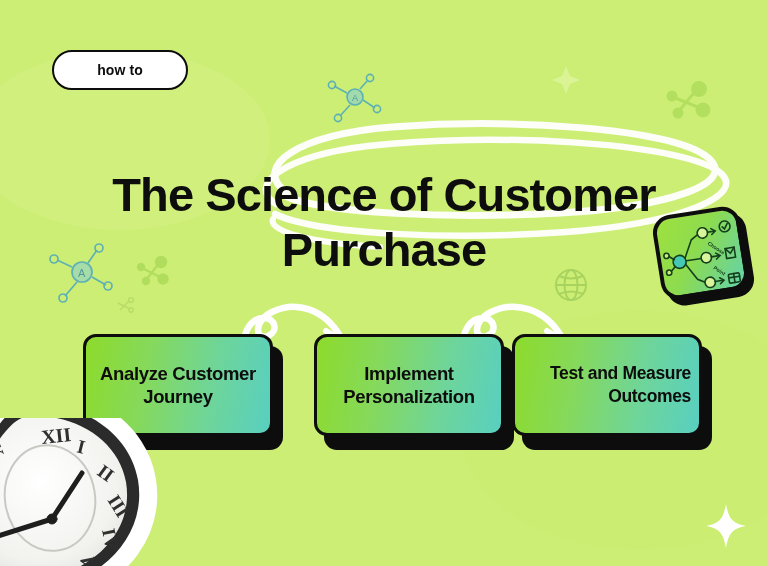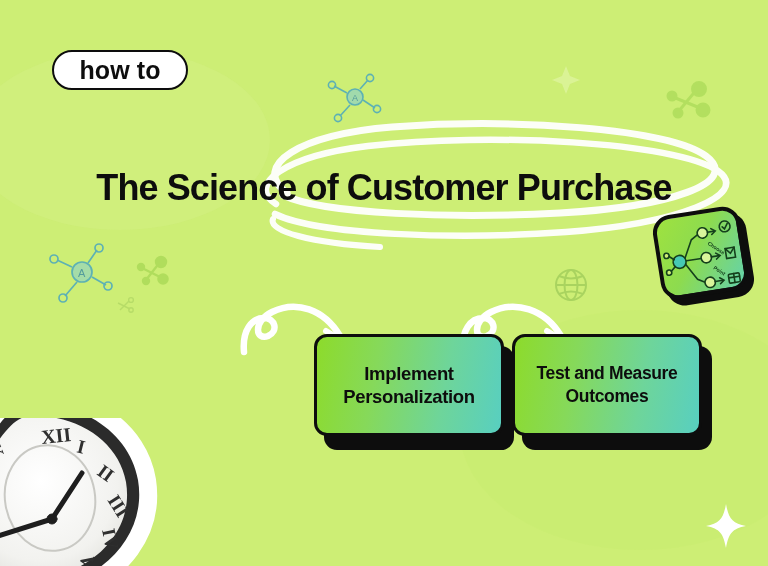--- a/index.html
+++ b/index.html
@@ -34,35 +34,35 @@
     height: 40px;
     border-radius: 22px;
     background: #ffffff;
     border: 2.5px solid #0d0d0d;
     display: flex;
     align-items: center;
     justify-content: center;
     box-sizing: border-box;
   }
   .pill span {
-    font-size: 25px;
+    font-size: 14px;
     font-weight: 700;
     color: #0d0d0d;
     letter-spacing: .1px;
   }
 
   
   .headline {
     position: absolute;
     left: 0;
     top: 136px;
     width: 768px;
     text-align: center;
     color: #0d0d0d;
-    font-size: 36px;
+    font-size: 47px;
     line-height: 55px;
     font-weight: 700;
     letter-spacing: -0.9px;
     z-index: 5;
     padding: 0 26px;
     box-sizing: border-box;
   }
   .headline .l2 { display: block; }
 
   
@@ -109,21 +109,21 @@
     padding: 4px 8px;
   }
   .card-label {
     font-size: 18.5px;
     line-height: 23px;
     font-weight: 700;
     color: #0d0d0d;
     text-align: center;
     letter-spacing: -0.35px;
   }
-  .card-wrap.c2 .card-label { font-size: 17.5px; }
+  .card-wrap.c2 .card-label { font-size: 17.5px; text-align: right; }
 
   
   .device {
     position: absolute;
     left: 657px;
     top: 210px;
     width: 94px;
     height: 92px;
     z-index: 7;
     transform: rotate(-9deg);
@@ -287,20 +287,26 @@
   <div class="pill">
     <span>how to</span>
   </div>
 
   <h1 class="headline">
     <span>The Science of Customer Purchase</span>
   </h1>
 
   <div class="steps">
 
+    <div class="card-wrap c0">
+      <div class="card-shadow"></div>
+      <div class="card">
+        <div class="card-label">Analyze Customer Journey</div>
+      </div>
+    </div>
 
     <div class="card-wrap c1">
       <div class="card-shadow"></div>
       <div class="card">
         <div class="card-label">Implement Personalization</div>
       </div>
     </div>
 
     <div class="card-wrap c2">
       <div class="card-shadow"></div>

